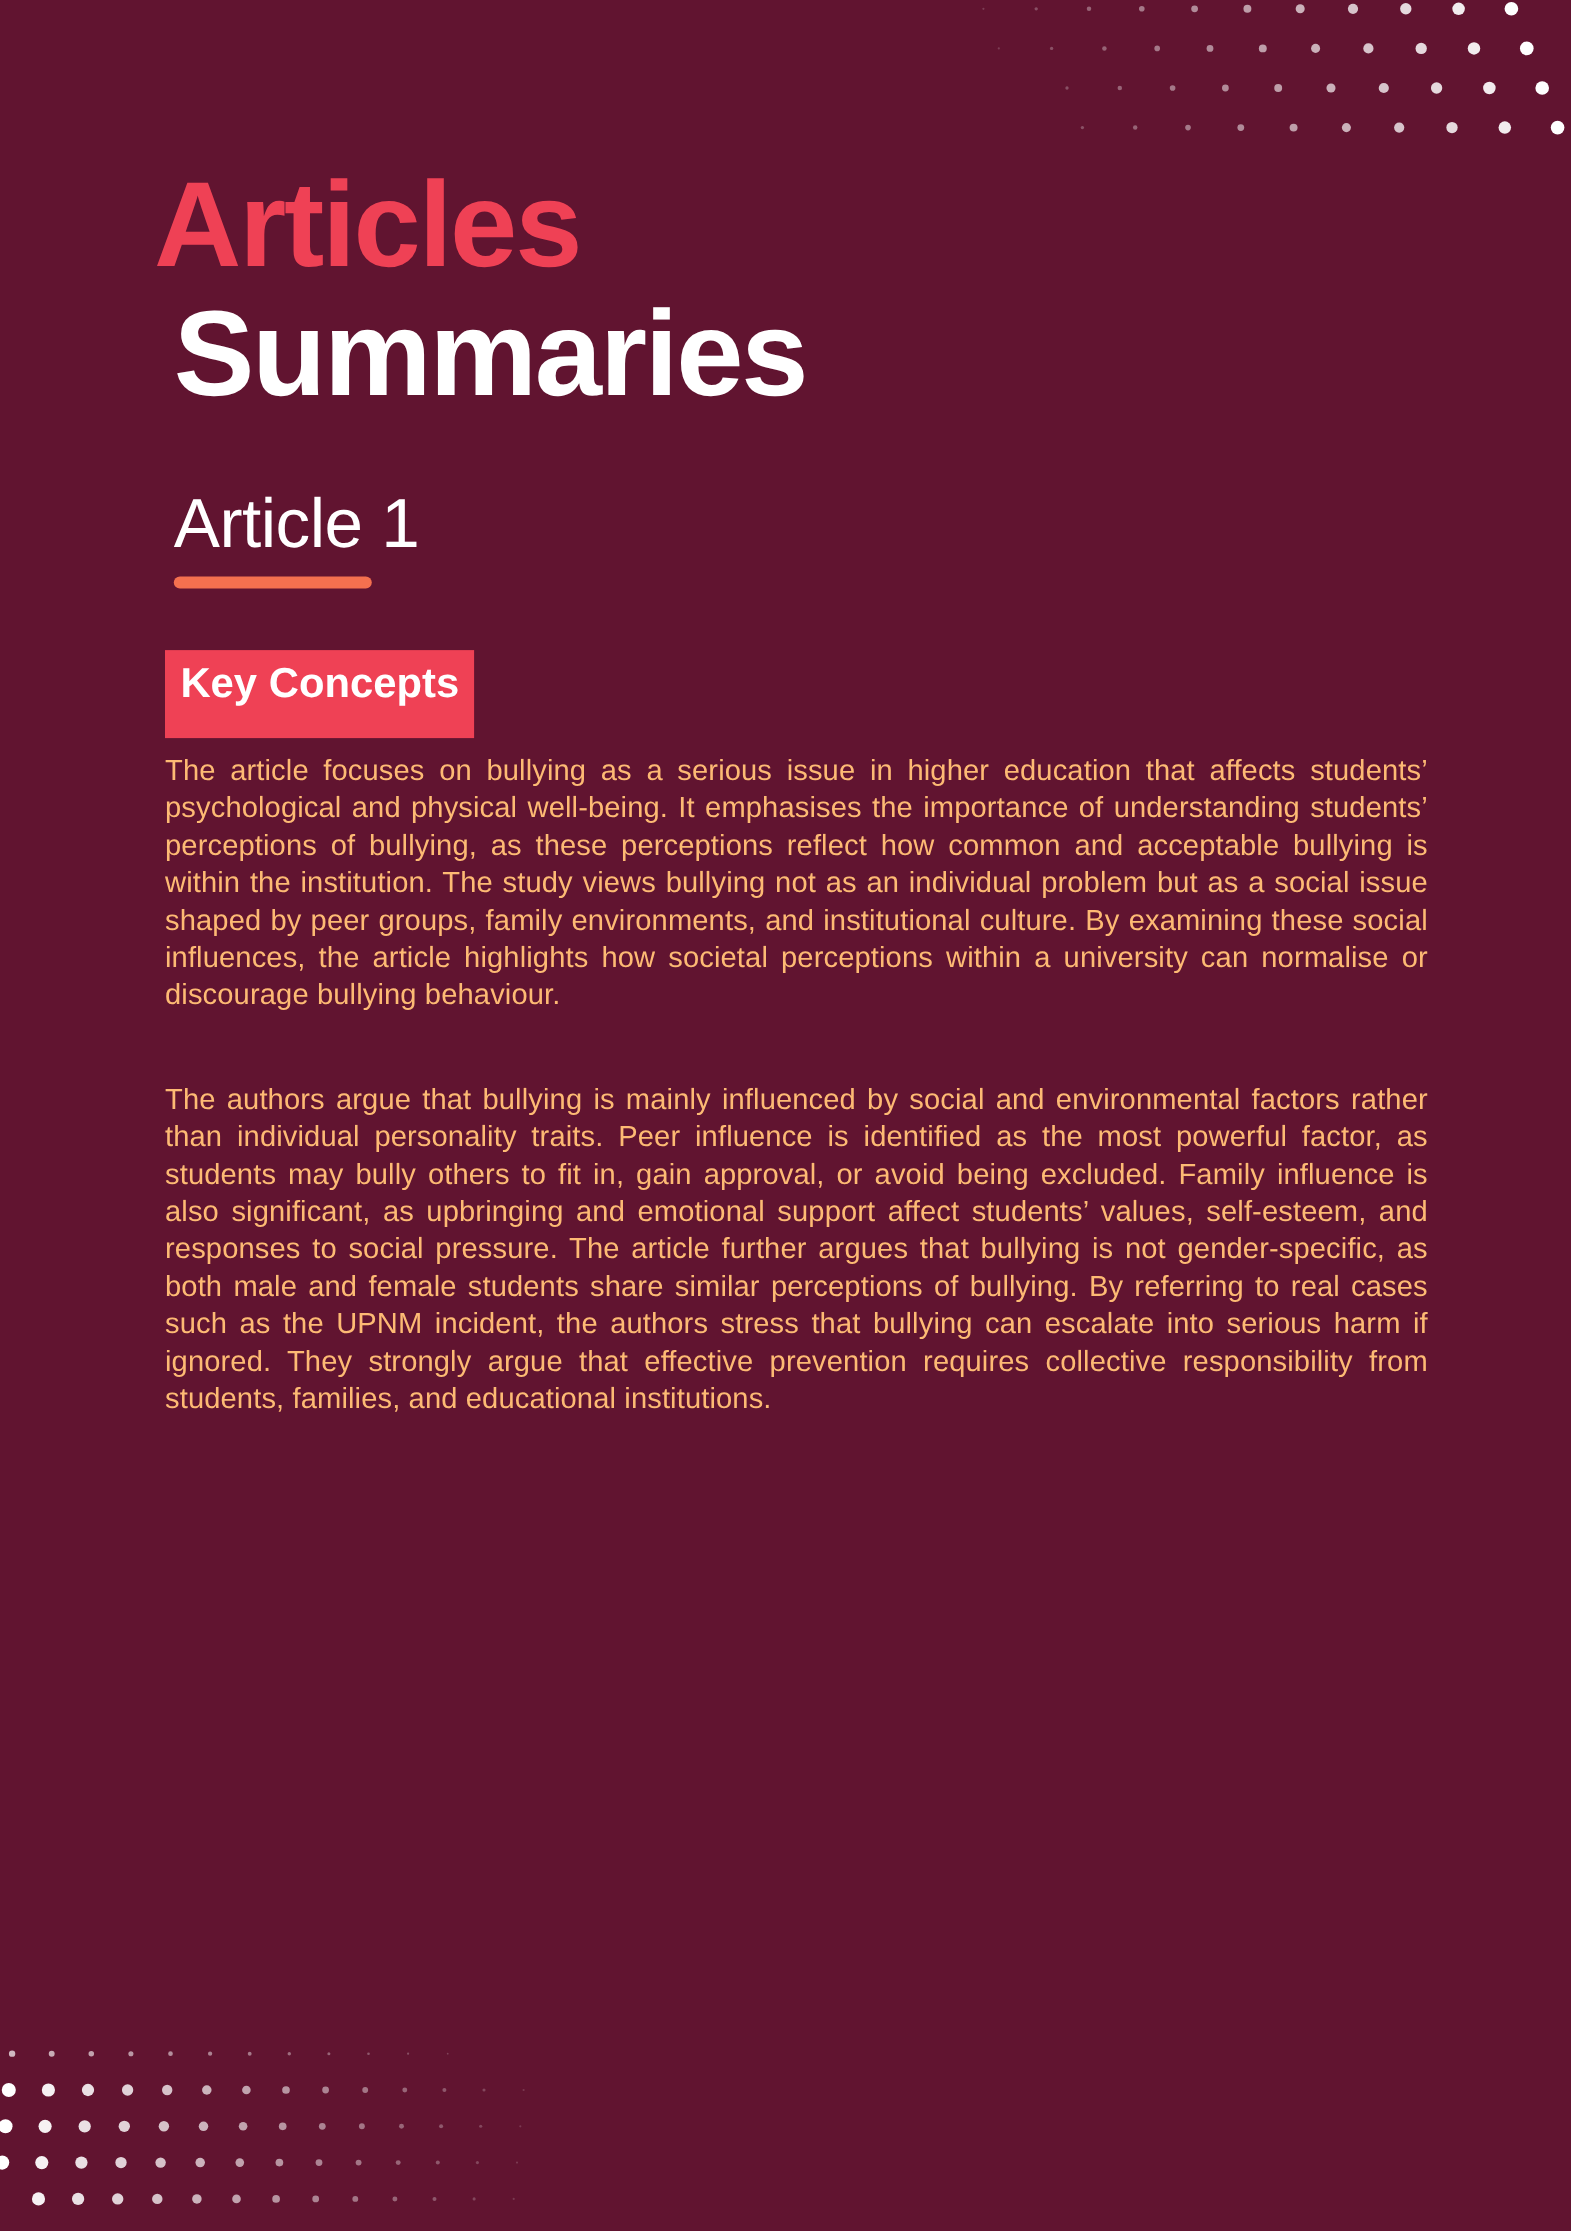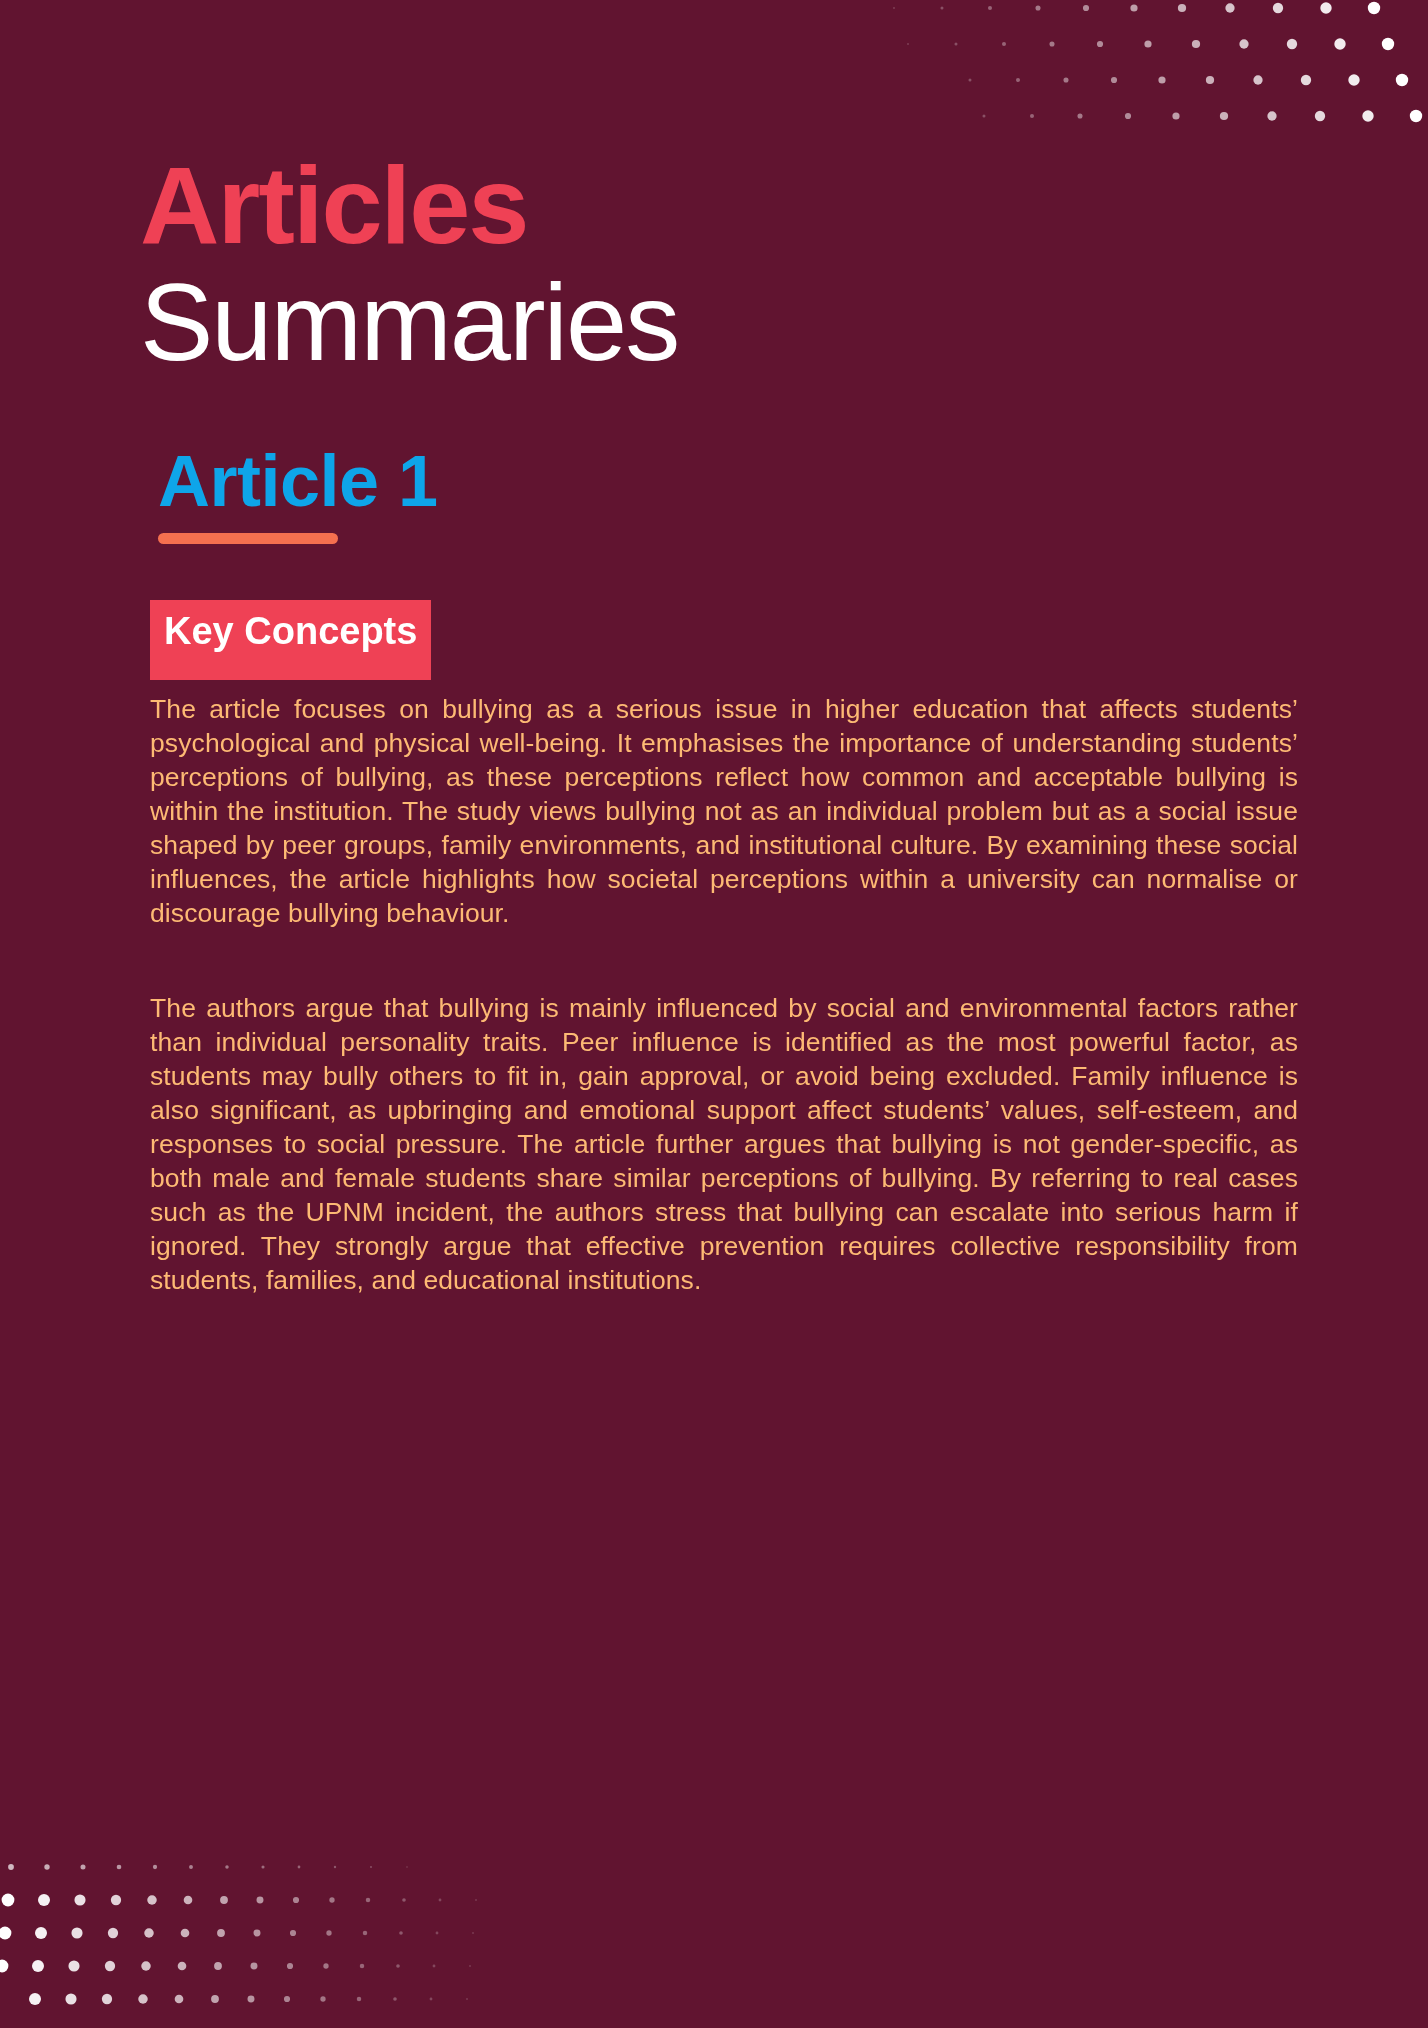--- a/index.html
+++ b/index.html
@@ -52,37 +52,38 @@
   .title-line1 {
     font-size: 110px;
     font-weight: 700;
     line-height: 1.0;
     letter-spacing: -2px;
     color: #EF4155;
     display: block;
   }
   .title-line2 {
     font-size: 110px;
-    font-weight: 400;
+    font-weight: 700;
     line-height: 1.12;
     letter-spacing: -2px;
     color: #FFFFFF;
     display: block;
+    margin-left: 18px;
   }
 
   
   .article-heading-wrap {
     margin-top: 62px;
     margin-left: 18px;
   }
   .article-heading {
-    font-size: 72px;
-    font-weight: 700;
+    font-size: 63px;
+    font-weight: 400;
     letter-spacing: -0.5px;
-    color: #0ea5e9;
+    color: #ffffff;
     line-height: 1.0;
     display: block;
   }
   .article-underline {
     margin-top: 16px;
     width: 180px;
     height: 11px;
     border-radius: 6px;
     background: #F4704F;
   }

